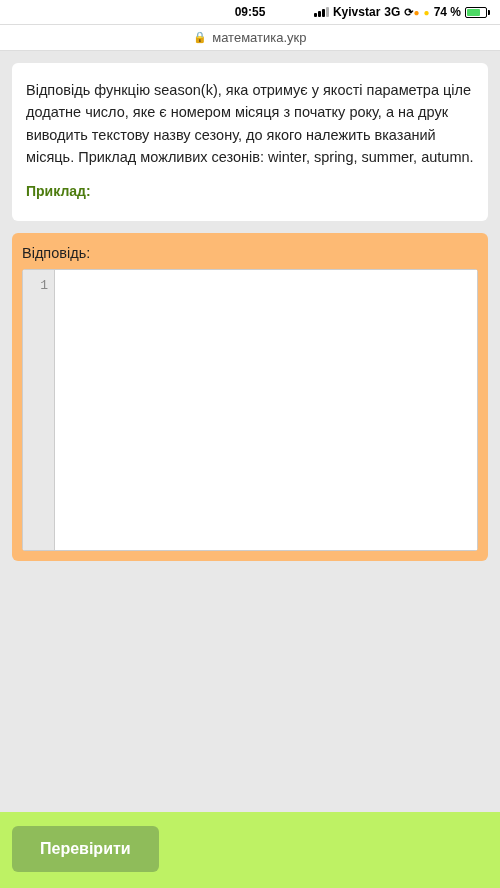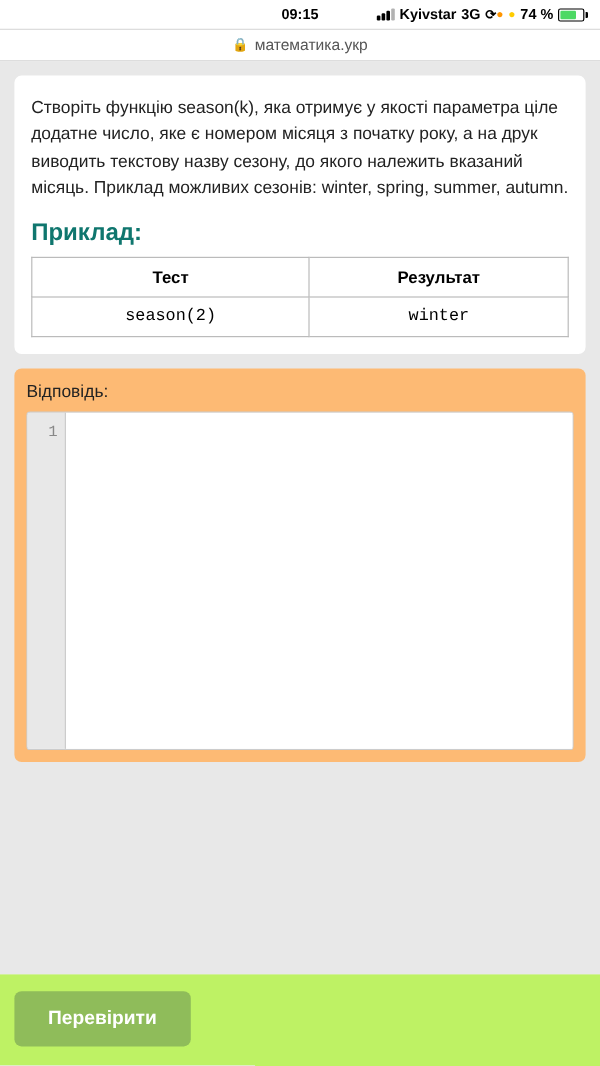--- a/index.html
+++ b/index.html
@@ -110,23 +110,23 @@
       line-height: 1.55;
       color: #222;
       margin-bottom: 14px;
     }
 
     .task-description b {
       font-weight: normal;
     }
 
     .example-label {
-      font-size: 20px;
+      font-size: 14px;
       font-weight: 700;
-      color: #0f766e;
+      color: #4d7c0f;
       margin-bottom: 8px;
     }
 
     
     .example-table {
       width: 100%;
       border-collapse: collapse;
       margin-bottom: 0;
     }
     .example-table th {
@@ -219,21 +219,21 @@
     <div class="signal-bars">
       <span></span>
         <span></span>
         <span></span>
         <span></span>
     </div>
     <span>Kyivstar</span>
     <span>3G</span>
     <span style="font-size:11px;">⟳</span>
   </div>
-  <div class="status-center">09:15</div>
+  <div class="status-center">09:55</div>
   <div class="status-right">
     <span style="color:#ff9500; font-size:10px;">●</span>
     <span style="color:#ffcc00; font-size:10px;">●</span>
     <span>74 %</span>
     <div class="battery">
       <div class="battery-body">
         <div class="battery-fill"></div>
       </div>
       <div class="battery-tip"></div>
     </div>
@@ -242,39 +242,25 @@
 
 <div class="url-bar">
   <span class="lock-icon">🔒</span>
   <span>математика.укр</span>
 </div>
 
 <div class="main-content">
 
   <div class="task-card">
     <div class="task-description">
-      <span>Створіть функцію </span><b>season(k)</b><span>, яка отримує у якості параметра ціле додатне число, яке є номером місяця з початку року, а на друк виводить текстову назву сезону, до якого належить вказаний місяць. Приклад можливих сезонів: </span><b>winter, spring, summer, autumn</b><span>.</span>
+      <span>Відповідь функцію </span><b>season(k)</b><span>, яка отримує у якості параметра ціле додатне число, яке є номером місяця з початку року, а на друк виводить текстову назву сезону, до якого належить вказаний місяць. Приклад можливих сезонів: </span><b>winter, spring, summer, autumn</b><span>.</span>
     </div>
 
     <div class="example-label">Приклад:</div>
 
-    <table class="example-table">
-      <thead>
-        <tr>
-          <th>Тест</th>
-          <th>Результат</th>
-        </tr>
-      </thead>
-      <tbody>
-        <tr>
-          <td>season(2)</td>
-          <td>winter</td>
-        </tr>
-      </tbody>
-    </table>
   </div>
 
   <div class="answer-section">
     <div class="answer-label">Відповідь:</div>
     <div class="code-editor">
       <div class="line-numbers">
         <div>1</div>
       </div>
       <textarea class="code-input-area" spellcheck="false" style=""></textarea>
     </div>

